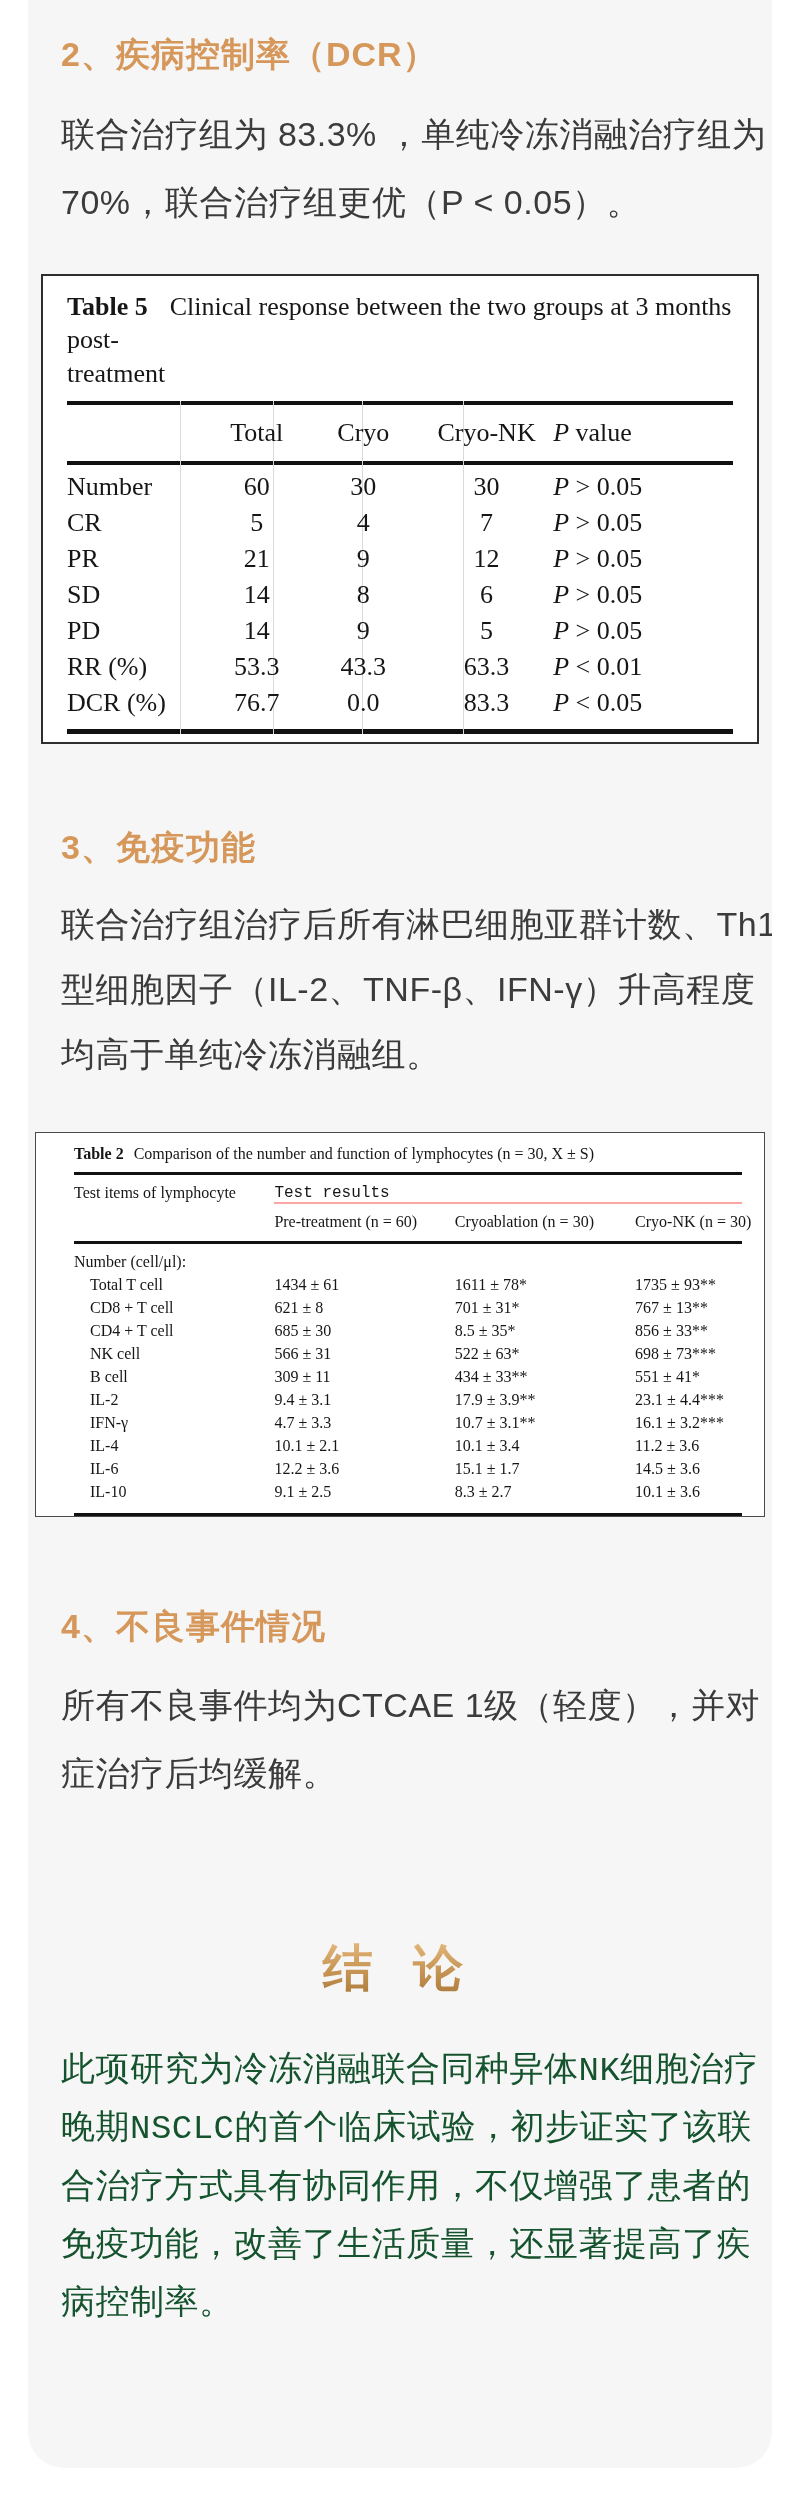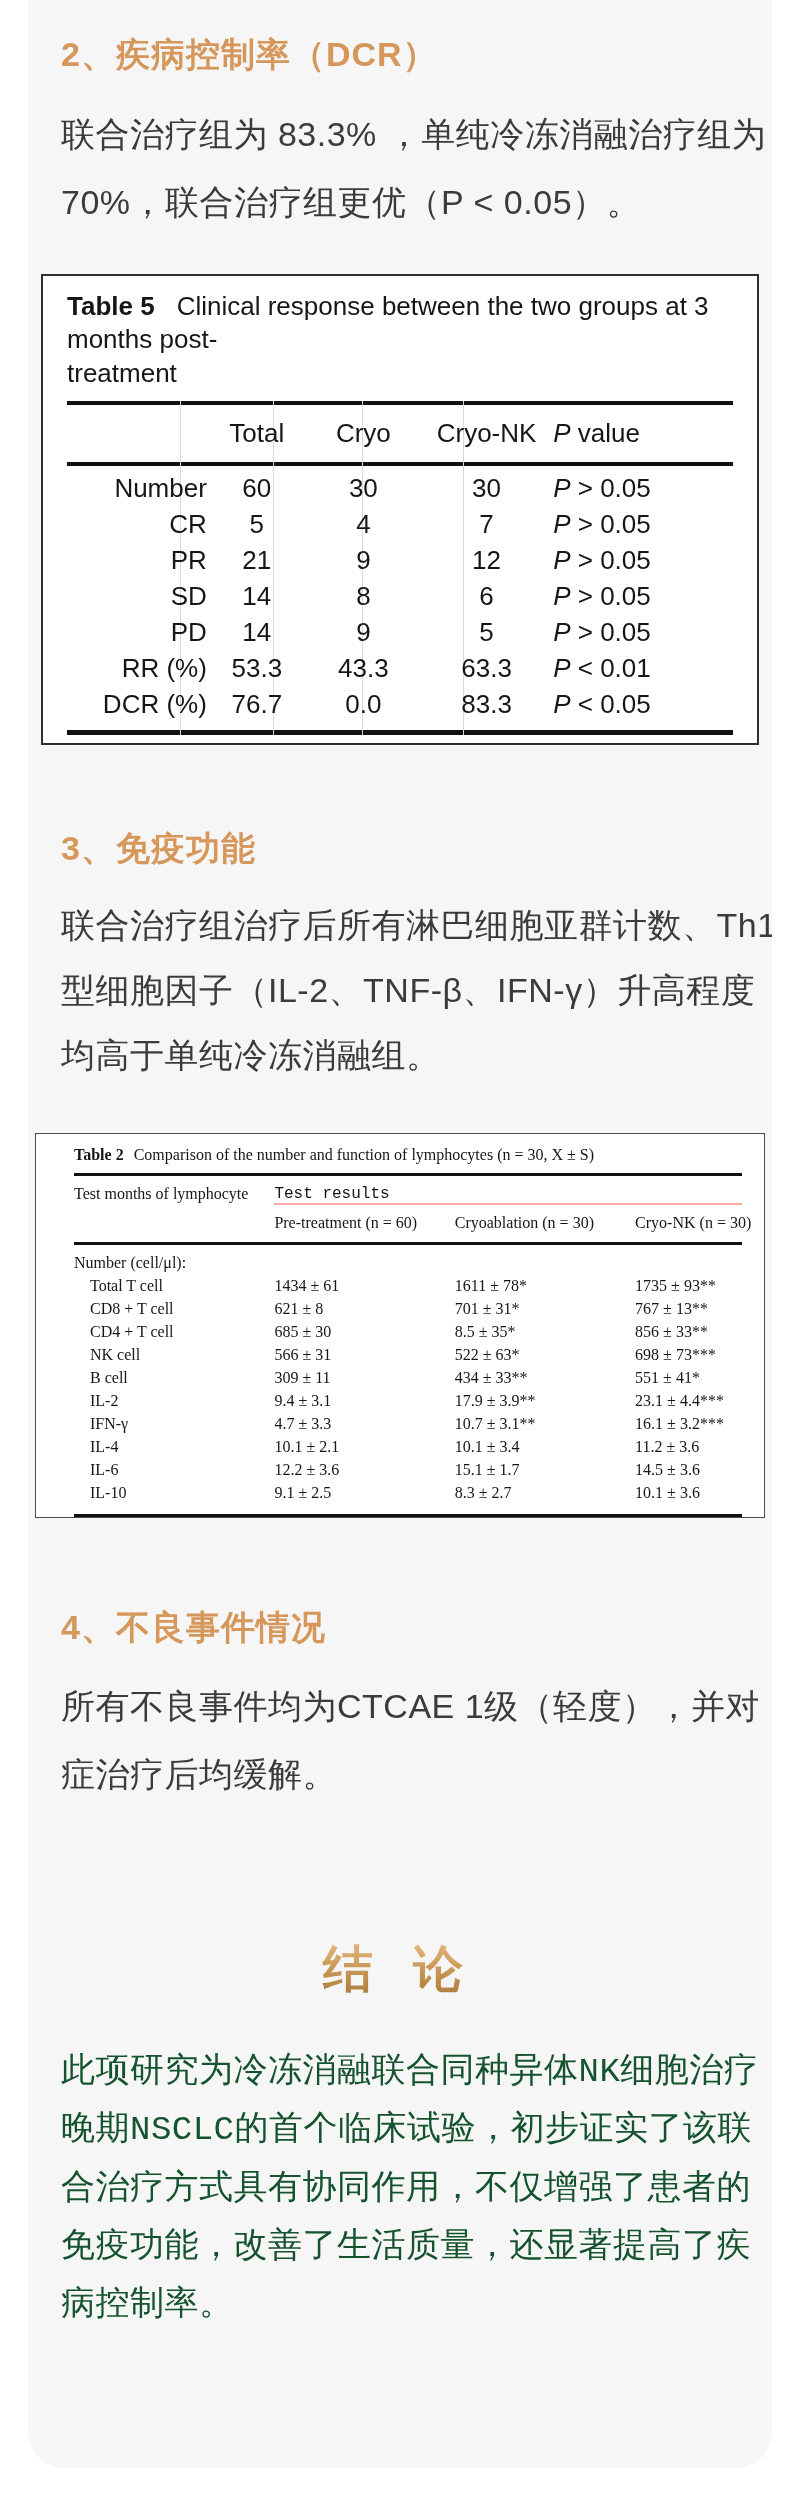--- a/index.html
+++ b/index.html
@@ -5,34 +5,34 @@
   html,body{margin:0;padding:0;background:#ffffff;}
   body{width:800px;height:2511px;font-family:"Liberation Sans",sans-serif;-webkit-font-smoothing:antialiased;}
   .card{margin:0 28px;height:2468px;background:#f6f6f7;border-radius:0 0 36px 36px;box-sizing:border-box;padding:33px 33px 0 33px;overflow:hidden;}
   .section-heading{font-size:34px;font-weight:bold;color:#d6975a;letter-spacing:1px;line-height:1.25;margin:0;}
   .para{font-size:34px;color:#3b3b3b;line-height:2.0;margin:24px 0 0 0;white-space:pre;letter-spacing:0.5px;}
   .h-immune{margin-top:82px;}
   .p-immune{line-height:1.9;}
   .h-adverse{margin-top:88px;}
 
   
-  .table5{background:#ffffff;border:2px solid #2e2e2e;margin:38px -20px 0 -20px;padding:14px 24px 8px 24px;font-family:Liberation Sans, sans-serif;color:#161616;font-size:26px;}
+  .table5{background:#ffffff;border:2px solid #2e2e2e;margin:38px -20px 0 -20px;padding:14px 24px 8px 24px;font-family:Liberation Serif, serif;color:#161616;font-size:26px;}
   .t5-caption{line-height:1.3;margin-bottom:10px;}
   .t5-caption b{margin-right:22px;}
   .t5-caption .cap-text{white-space:pre-line;}
   .t5-grid{position:relative;}
   .t5-divider{position:absolute;top:0;bottom:0;width:1px;background:#d9d9d9;}
   .t5-rule-top{border-top:4px solid #111;}
   .t5-rule-mid{border-top:4px solid #111;}
   .t5-rule-bot{border-top:5px solid #111;}
   .t5-row{display:grid;grid-template-columns:21% 15% 17% 20% 27%;align-items:baseline;position:relative;}
   .t5-head{padding:13px 0 13px 0;}
   .t5-body .t5-row{line-height:36px;}
   .t5-body{padding:4px 0 8px 0;}
-  .t5-label{text-align:right;white-space:nowrap;}
+  .t5-label{text-align:left;white-space:nowrap;}
   .t5-num{text-align:center;white-space:nowrap;}
   .t5-p{white-space:nowrap;}
   .t5-p i{font-style:italic;}
 
   
   .table2{background:#ffffff;border:1.5px solid #4a4a4a;margin:46px -26px 0 -26px;padding:10px 22px 0 38px;font-family:"Liberation Serif",serif;color:#161616;font-size:16px;}
   .t2-caption{line-height:1.4;margin-bottom:6px;}
   .t2-caption b{margin-right:10px;}
   .t2-rule{border-top:3px solid #111;}
   .t2-headrowA{display:grid;grid-template-columns:30% 27% 27% 16%;padding-top:9px;}
@@ -136,21 +136,21 @@
   <p class="para p-immune">联合治疗组治疗后所有淋巴细胞亚群计数、Th1
 型细胞因子（IL-2、TNF-β、IFN-γ）升高程度
 均高于单纯冷冻消融组。</p>
 
   <div class="table2">
     <div class="t2-caption">
       <b>Table 2</b><span>Comparison of the number and function of lymphocytes (n = 30, X ± S)</span>
     </div>
     <div class="t2-rule"></div>
     <div class="t2-headrowA">
-      <span>Test months of lymphocyte</span>
+      <span>Test items of lymphocyte</span>
       <span class="t2-results">Test results</span>
     </div>
     <div class="t2-headrowB">
       <span></span>
       <span>Pre-treatment (n = 60)</span>
       <span>Cryoablation (n = 30)</span>
       <span>Cryo-NK (n = 30)</span>
     </div>
     <div class="t2-rule"></div>
     <div class="t2-body">

